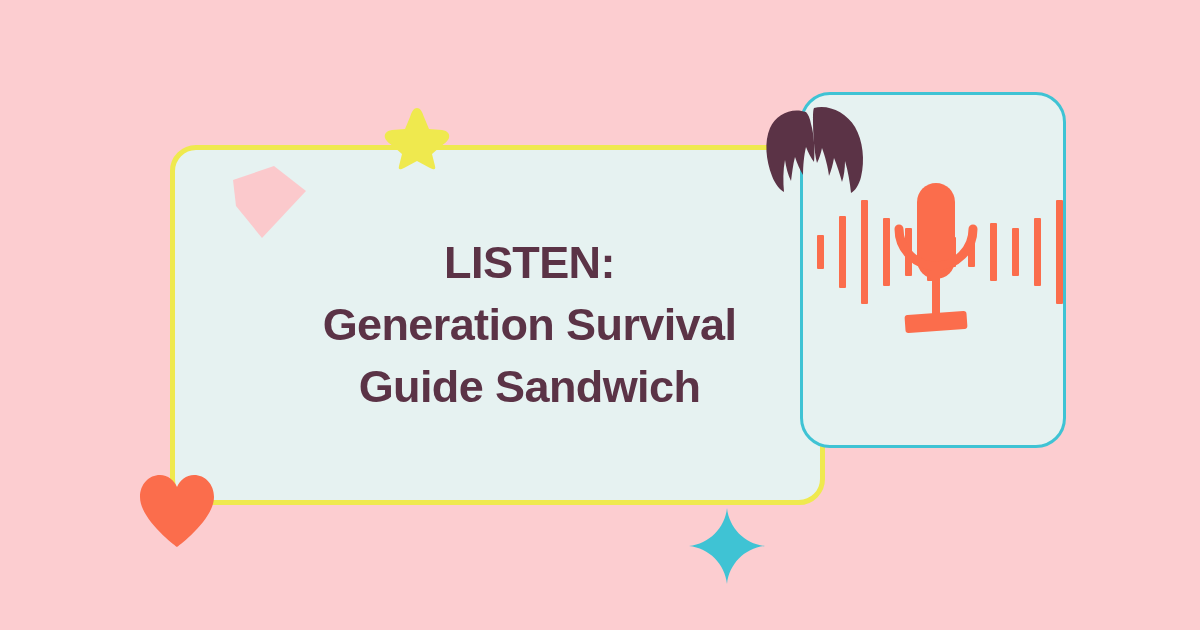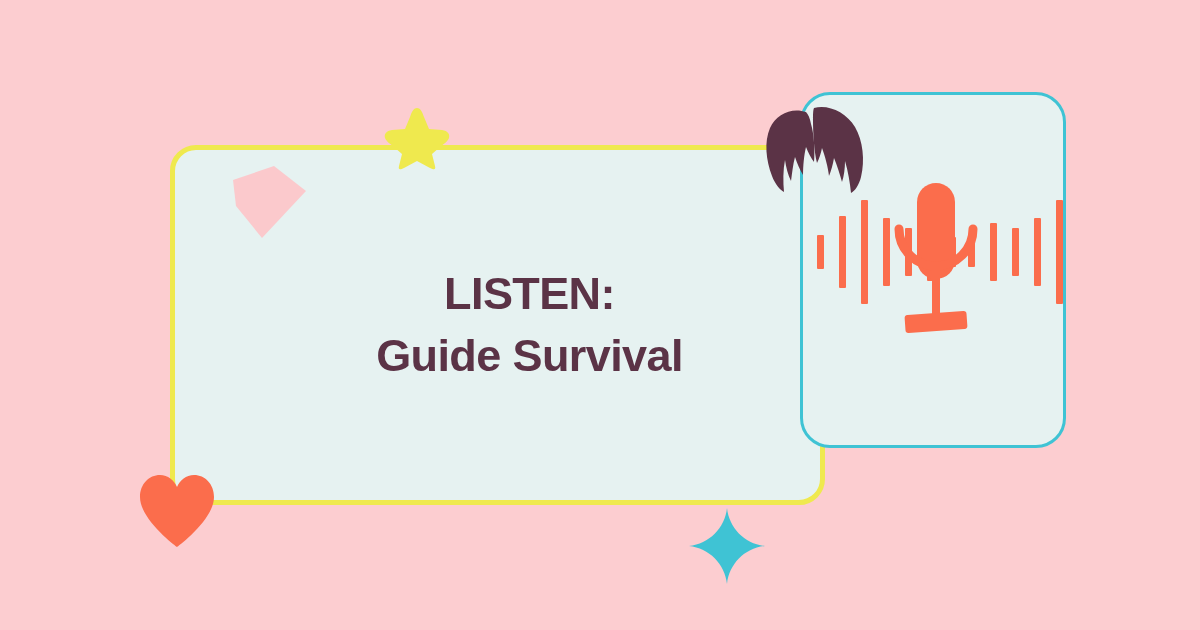--- a/index.html
+++ b/index.html
@@ -139,21 +139,22 @@
   <div class="main-panel"></div>
 
   <div class="gem-deco">
     <svg width="80" height="72" viewBox="0 0 80 72" xmlns="http://www.w3.org/2000/svg">
       <polygon points="5,14 46,0 78,25 34,72 8,40" fill="#fbc9cc"></polygon>
     </svg>
   </div>
 
   <div class="headline">
     <div class="headline-line">LISTEN:</div>
-    <div class="headline-line">Guide Survival</div>
+    <div class="headline-line">Generation Survival</div>
+    <div class="headline-line">Guide Sandwich</div>
   </div>
 
   <div class="podcast-card">
     <div class="wave-wrap">
       <svg width="266" height="356" viewBox="0 0 266 356" xmlns="http://www.w3.org/2000/svg">
         <g fill="#fb6d4c">
 
           <rect x="14" y="140" width="7" height="34" rx="1"></rect>
           <rect x="36" y="121" width="7" height="72" rx="1"></rect>
           <rect x="58" y="105" width="7" height="104" rx="1"></rect>

